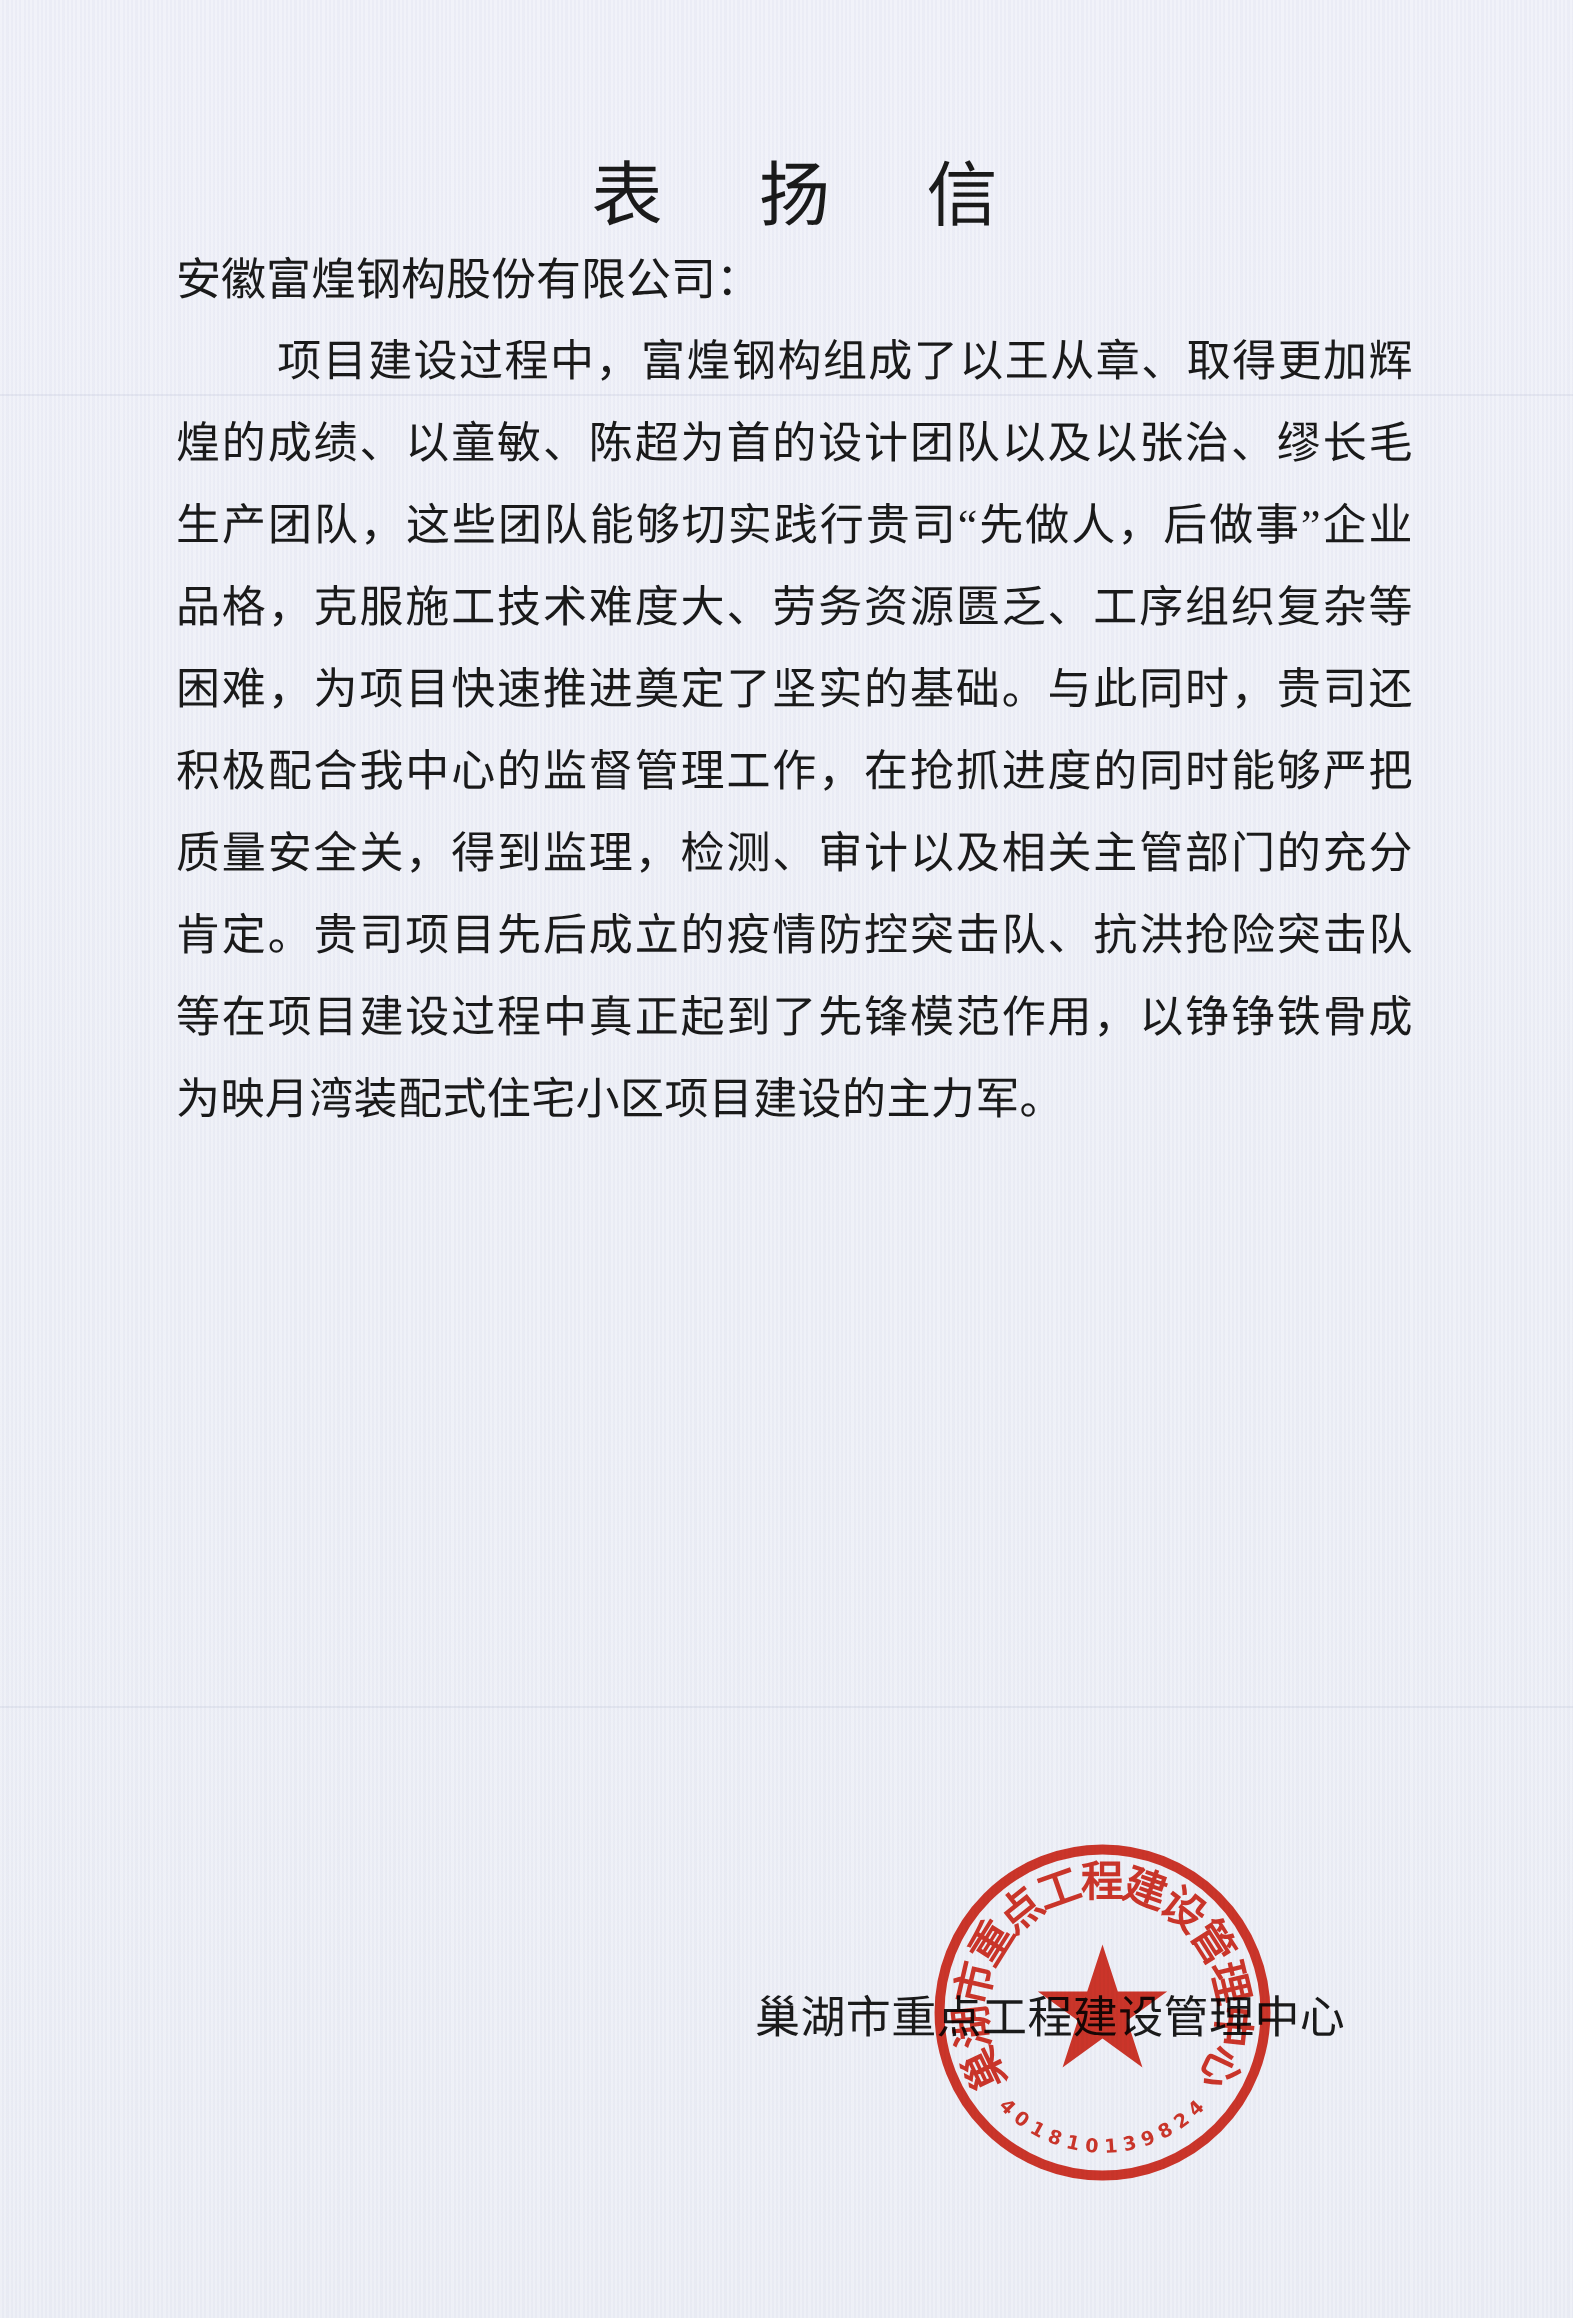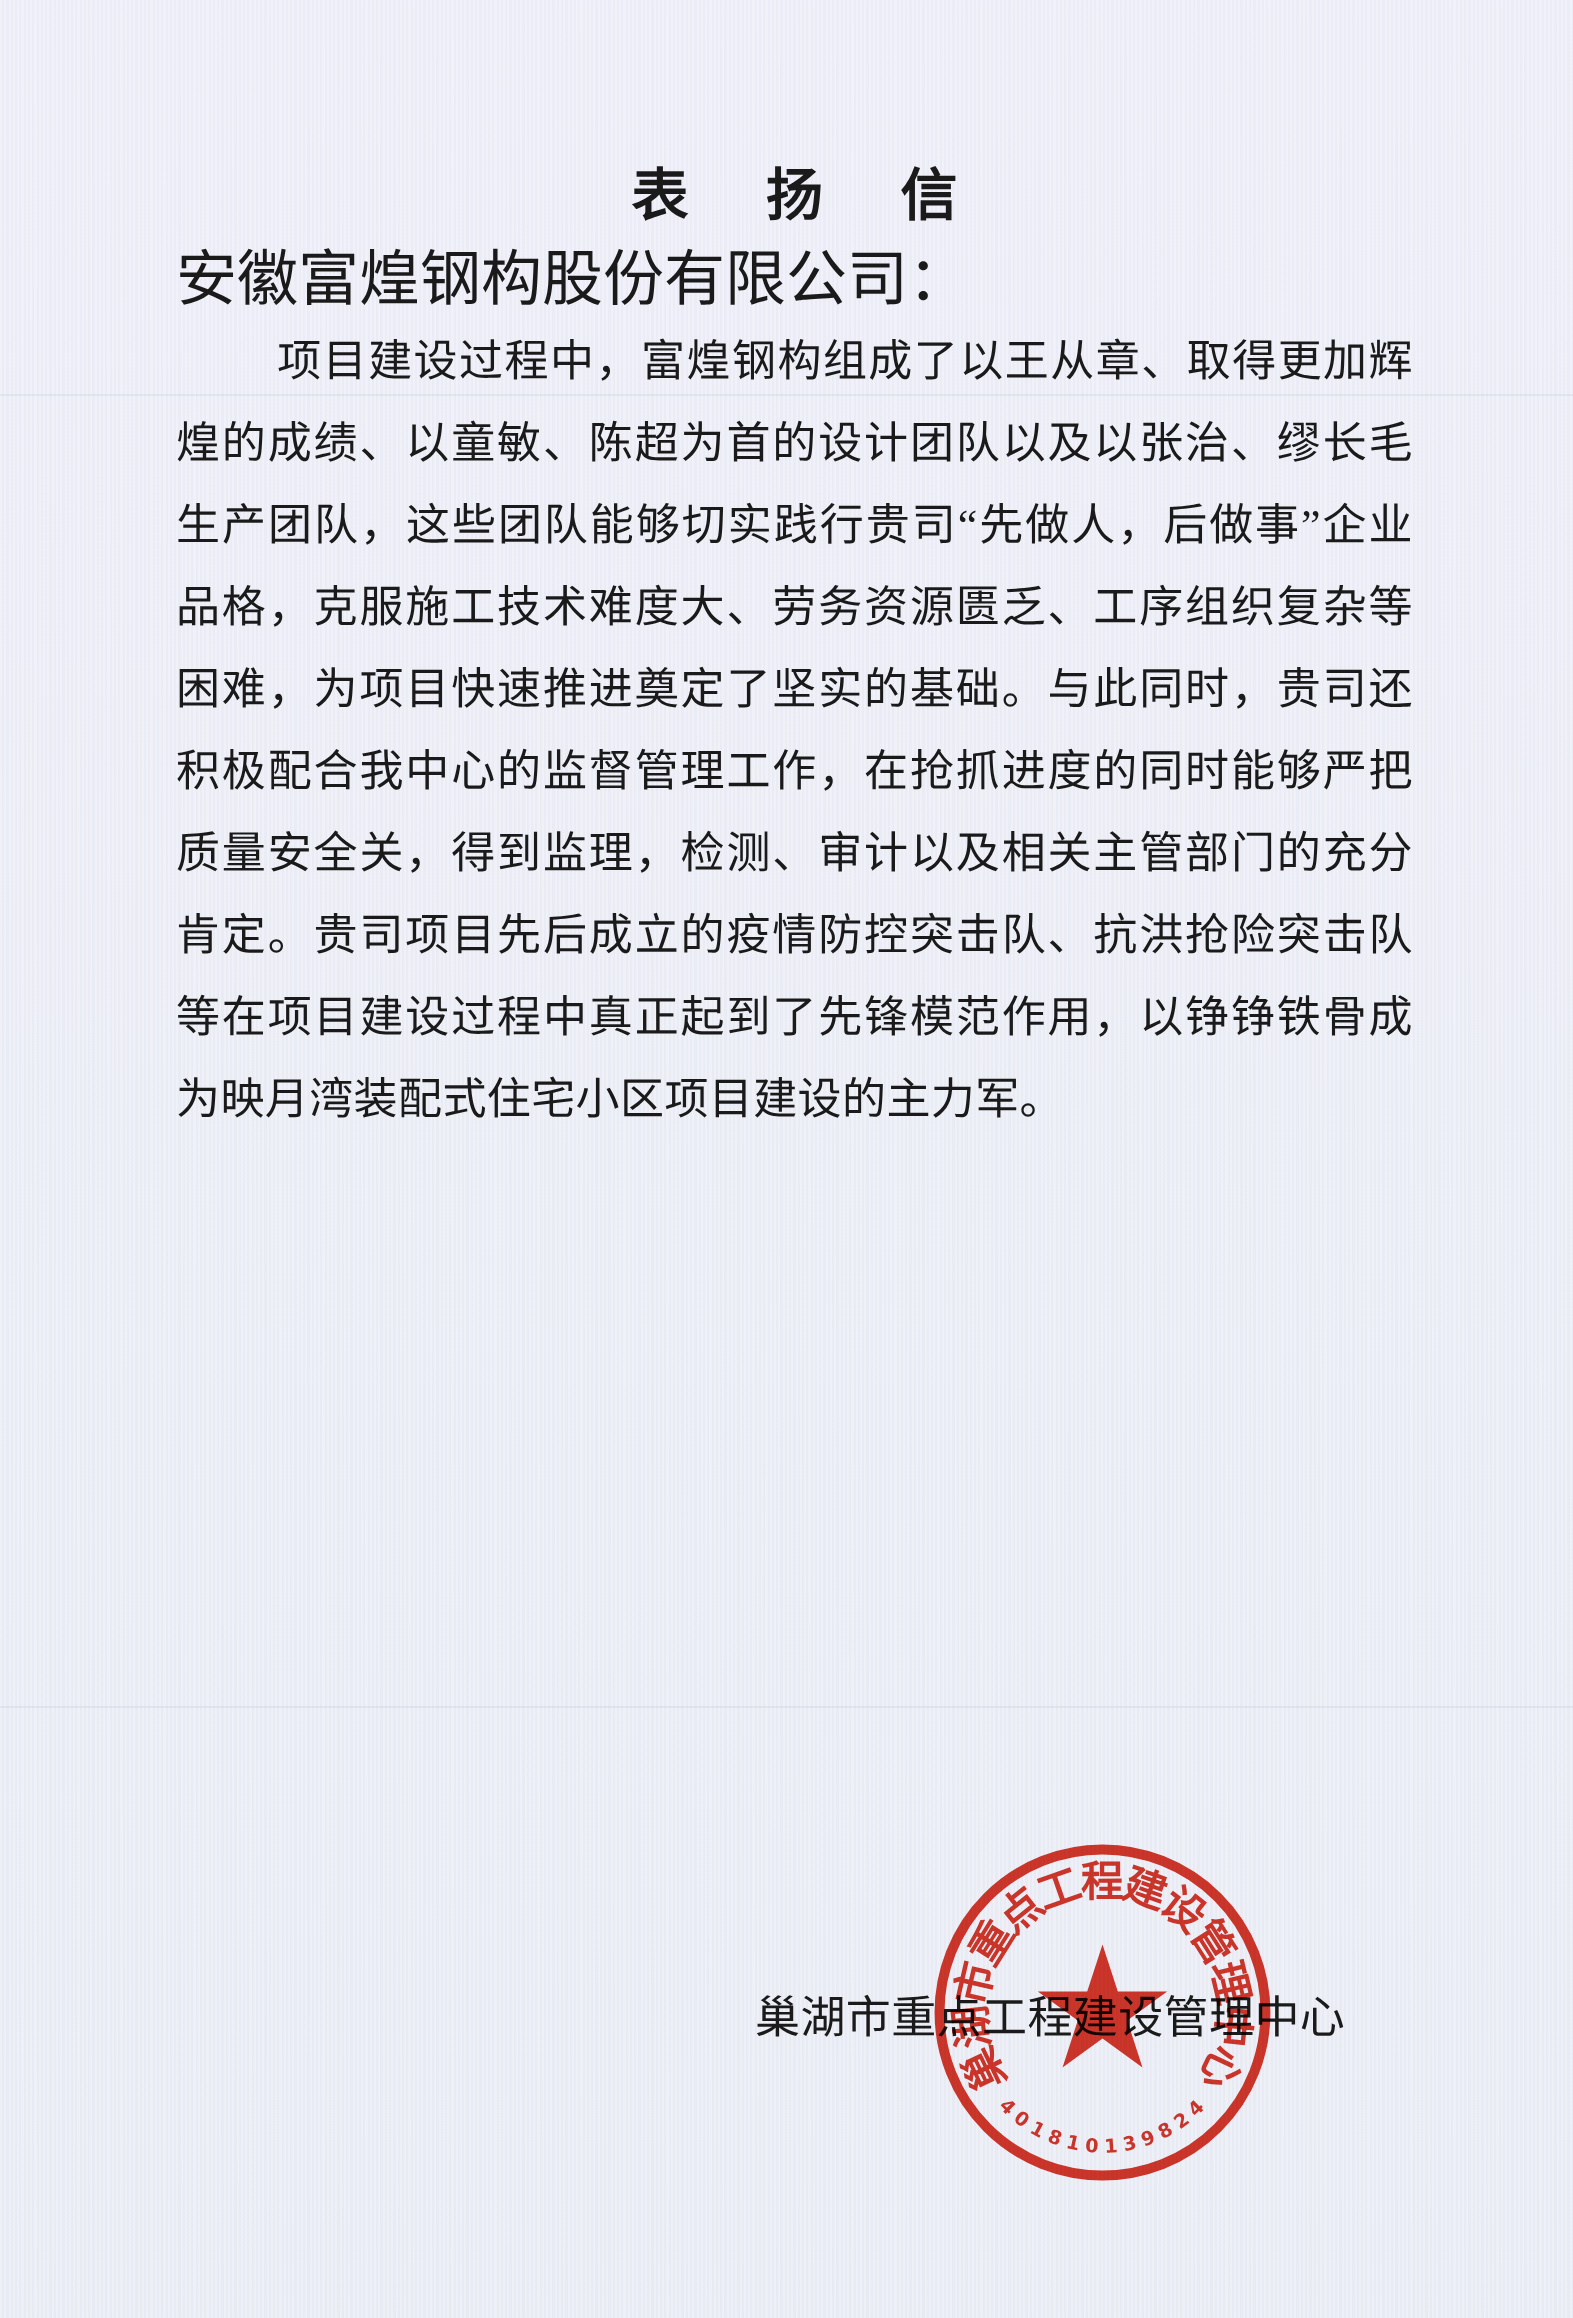--- a/index.html
+++ b/index.html
@@ -33,33 +33,33 @@
   .scan-line.l2 { top: 1706px; }
 
   .content {
     position: absolute;
     left: 176px;
     top: 159px;
     width: 1237px;
   }
   .title {
     margin: 0 0 6.4px 0;
-    font-size: 57px;
+    font-size: 71px;
     line-height: 74px;
-    font-weight: 700;
+    font-weight: 400;
     text-align: center;
     white-space: nowrap;
   }
   .title-text {
     letter-spacing: 1.36em;
     margin-right: -1.36em;
   }
   .salutation {
     margin: 0;
-    font-size: 61px;
+    font-size: 45px;
     line-height: 82px;
   }
   .body-para {
     margin: 0;
     font-size: 44px;
     line-height: 82px;
     text-align: justify;
     text-justify: inter-ideograph;
     text-indent: 2.3em;
     letter-spacing: 0.4px;

